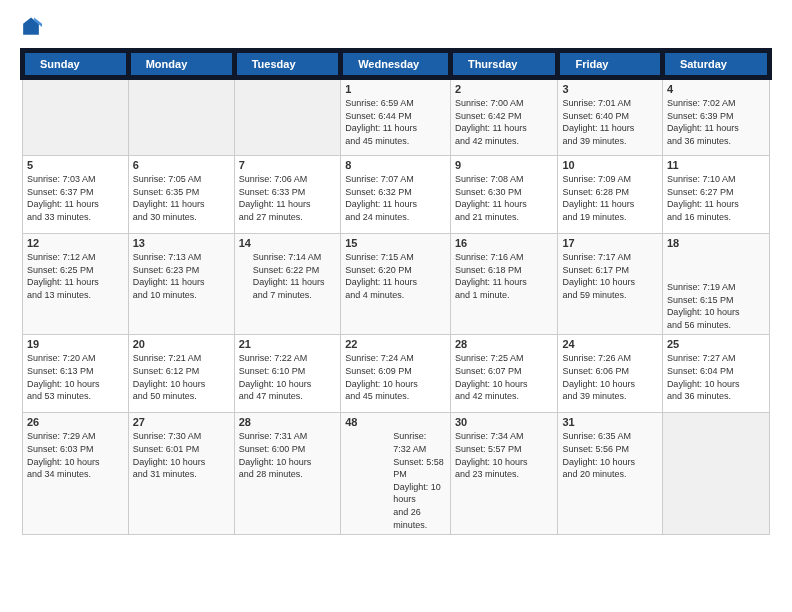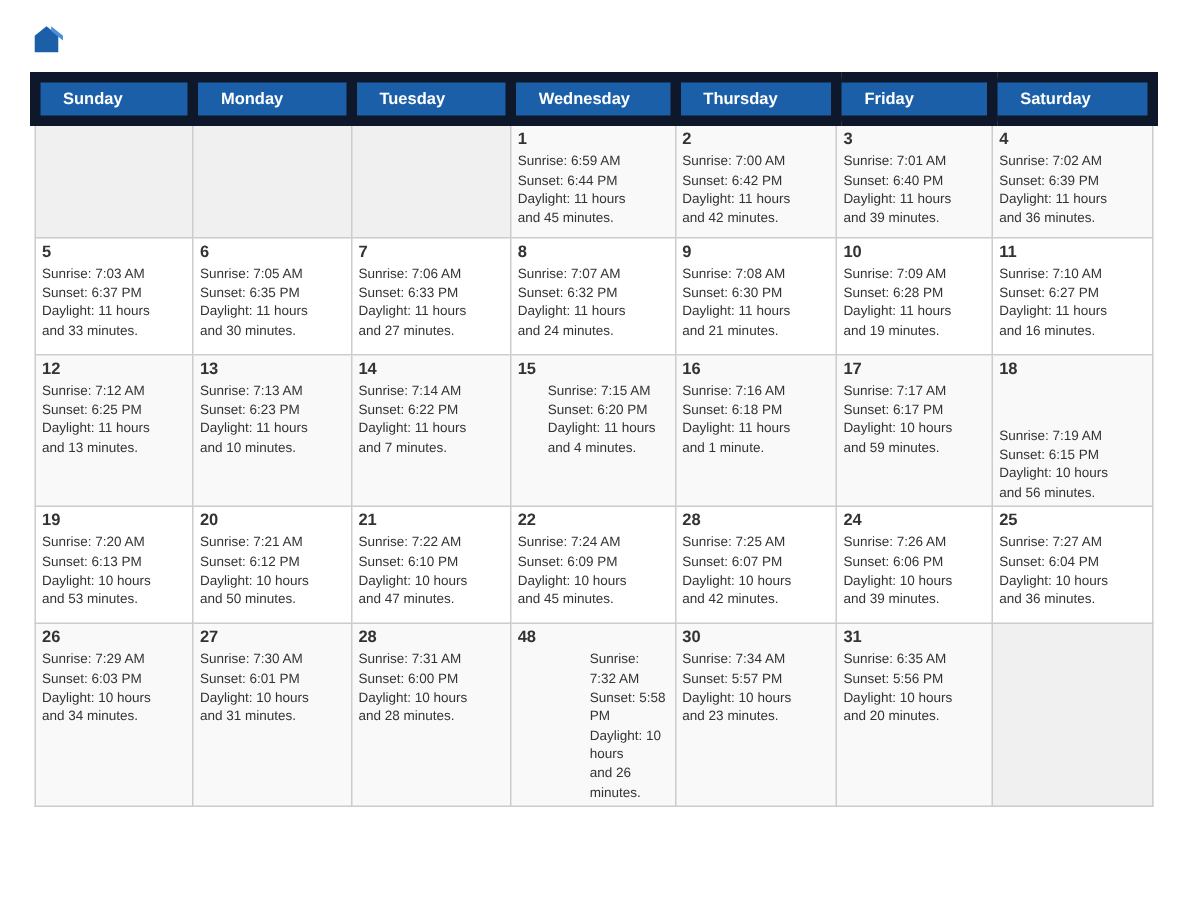--- a/index.html
+++ b/index.html
@@ -54,21 +54,21 @@
       border-collapse: collapse;
       border: 1px solid #ccc;
     }
     .calendar th {
       background: #1a5fa8;
       color: #fff;
       font-size: 11px;
       font-weight: bold;
       padding: 5px 15px;
       text-align: left;
-      border: 7px solid #0f172a;
+      border: 5px solid #0f172a;
     }
     .calendar td {
       vertical-align: top;
       border: 1px solid #ccc;
       padding: 3px 4px;
       width: 113px;
       height: 78px;
       font-size: 9.5px;
       color: #333;
       background: #fff;
@@ -222,28 +222,28 @@
           </td>
           <td>
             <span class="day-num">13</span>
             <div class="day-info" style="white-space: pre-line;">Sunrise: 7:13 AM
 Sunset: 6:23 PM
 Daylight: 11 hours
 and 10 minutes.</div>
           </td>
           <td>
             <span class="day-num">14</span>
-            <div class="day-info" style="white-space: pre-line;">Sunrise: 7:14 AM
+            <div class="day-info" style="white-space: pre-line; margin-left: 14px;">Sunrise: 7:14 AM
 Sunset: 6:22 PM
 Daylight: 11 hours
 and 7 minutes.</div>
           </td>
           <td>
             <span class="day-num">15</span>
-            <div class="day-info" style="white-space: pre-line; margin-left: 20px;">Sunrise: 7:15 AM
+            <div class="day-info" style="white-space: pre-line;">Sunrise: 7:15 AM
 Sunset: 6:20 PM
 Daylight: 11 hours
 and 4 minutes.</div>
           </td>
           <td>
             <span class="day-num">16</span>
             <div class="day-info" style="white-space: pre-line;">Sunrise: 7:16 AM
 Sunset: 6:18 PM
 Daylight: 11 hours
 and 1 minute.</div>

